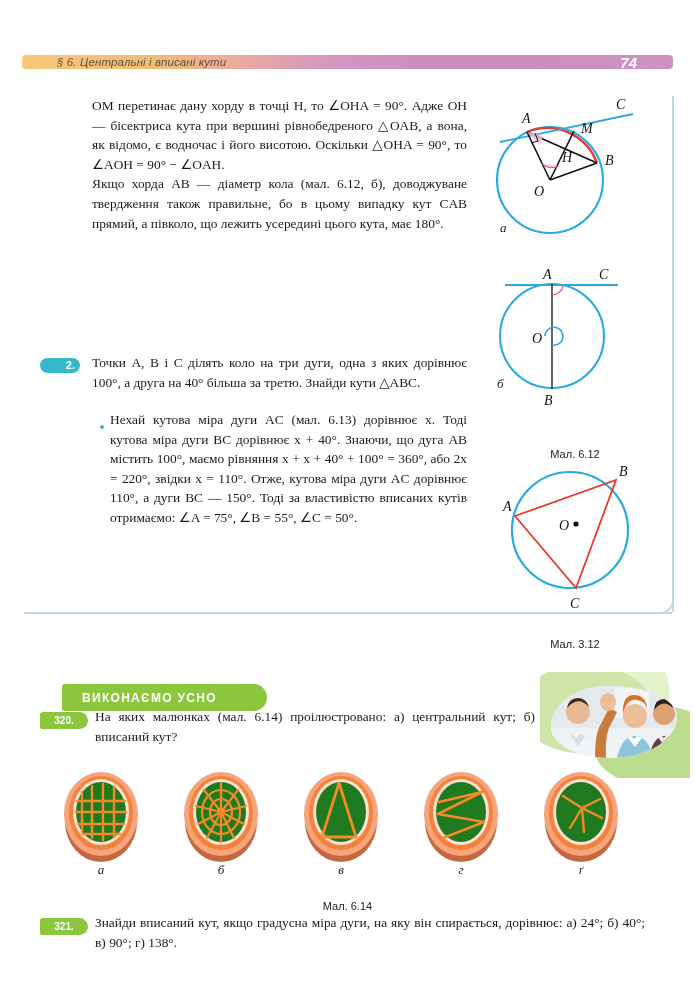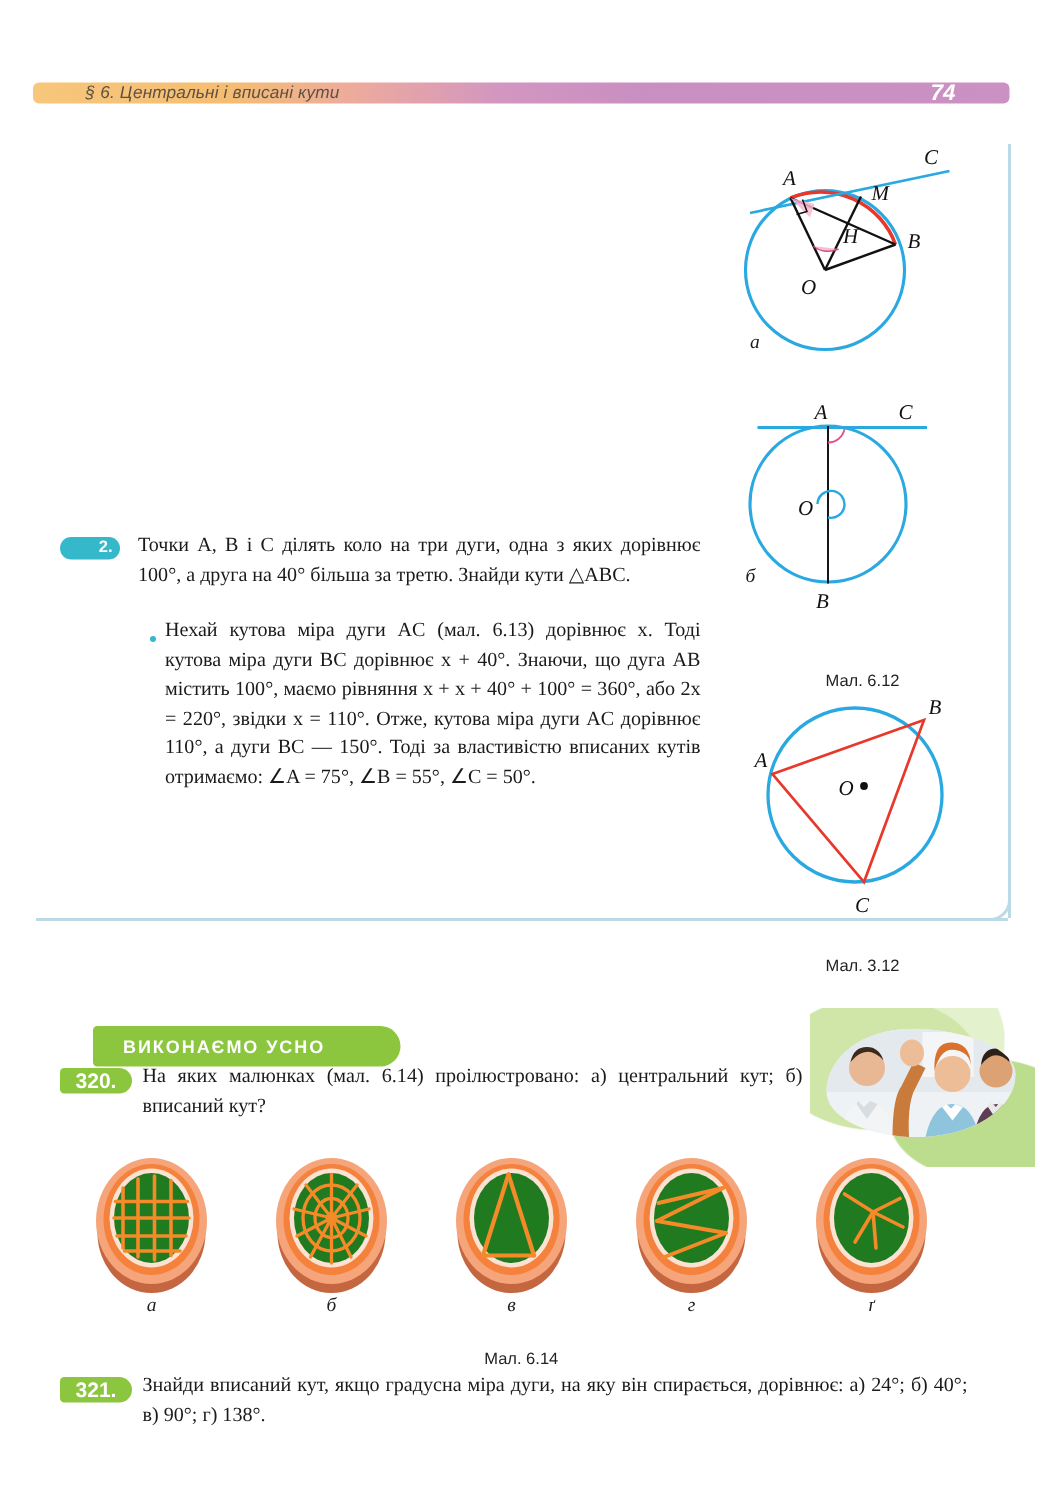--- a/index.html
+++ b/index.html
@@ -78,21 +78,21 @@
   .banner span{
     position:absolute;left:20px;top:50%;transform:translateY(-50%);
     font-family:"Liberation Sans",sans-serif;font-weight:bold;
     font-size:12px;color:#fff;letter-spacing:1.3px;white-space:nowrap;
   }
 
   
   .exnum{
     position:absolute;width:48px;height:17px;border-radius:3px 9px 9px 3px;
     background:#8cc63e;color:#fff;font-family:"Liberation Sans",sans-serif;
-    font-weight:bold;font-size:14px;text-align:center;line-height:17px;
+    font-weight:bold;font-size:10px;text-align:center;line-height:17px;
     box-sizing:border-box;
   }
   .exbody{
     position:absolute;font-size:13.4px;line-height:19.6px;text-align:justify;
   }
 
   
   .blob-bg{
     position:absolute;left:540px;top:672px;width:150px;height:106px;
     background:radial-gradient(ellipse at 30% 35%, #cfe6a8 0%, #cfe6a8 45%, rgba(207,230,168,0) 46%),
@@ -118,20 +118,22 @@
 <div class="hdr">
   <div class="hdr-title">§ 6. Центральні і вписані кути</div>
   <div class="hdr-page">74</div>
 </div>
 
 <div class="frame-line"></div>
 <div class="frame-corner"></div>
 <div class="frame-corner-round"></div>
 
 <div class="col">
+  <p>OM перетинає дану хорду в точці H, то ∠OHA = 90°. Адже OH — бісектриса кута при вершині рівнобедреного △OAB, а вона, як відомо, є водночас і його висотою. Оскільки △OHA = 90°, то ∠AOH = 90° − ∠OAH.</p>
+  <p>Якщо хорда AB — діаметр кола (мал. 6.12, б), доводжуване твердження також правильне, бо в цьому випадку кут CAB прямий, а півколо, що лежить усередині цього кута, має 180°.</p>
 </div>
 
 <div style="position:absolute;left:40px;top:358px;">
   <span class="num-marker">2.</span>
 </div>
 <div style="position:absolute;left:92px;top:353px;width:375px;font-size:13.4px;line-height:19.6px;text-align:justify;">Точки A, B і C ділять коло на три дуги, одна з яких дорівнює 100°, а друга на 40° більша за третю. Знайди кути △ABC.</div>
 
 <div style="position:absolute;left:100px;top:417px;width:6px;">
   <span class="bullet"></span>
 </div>

